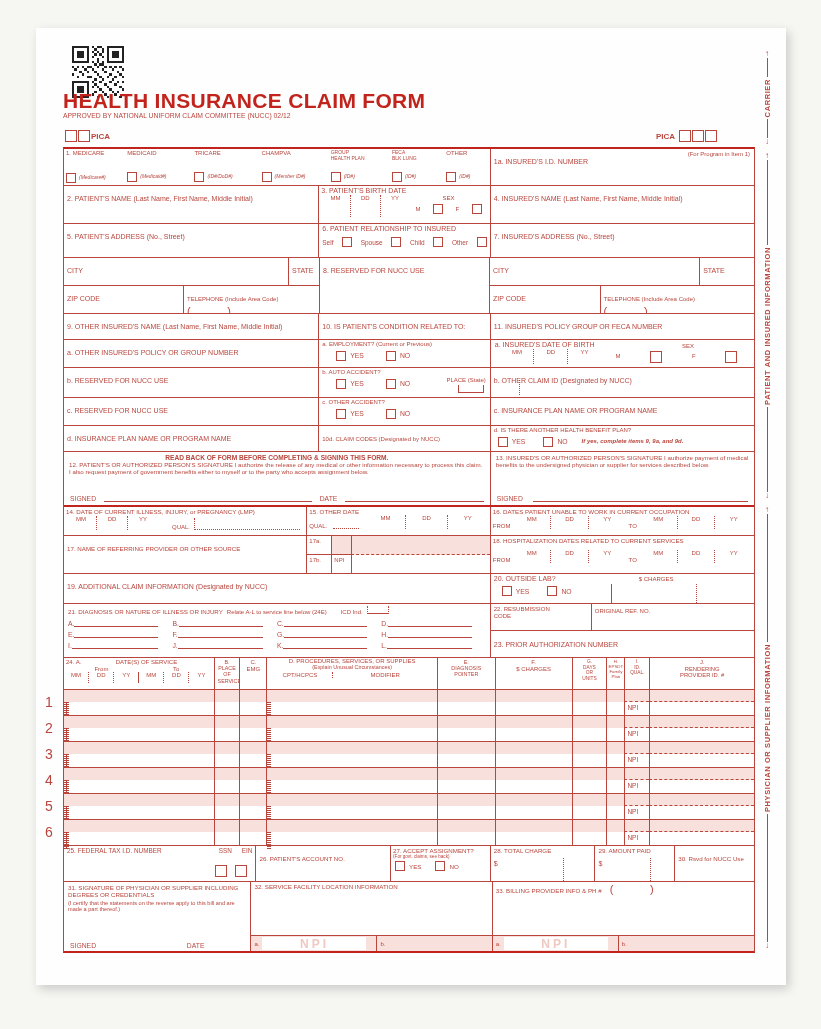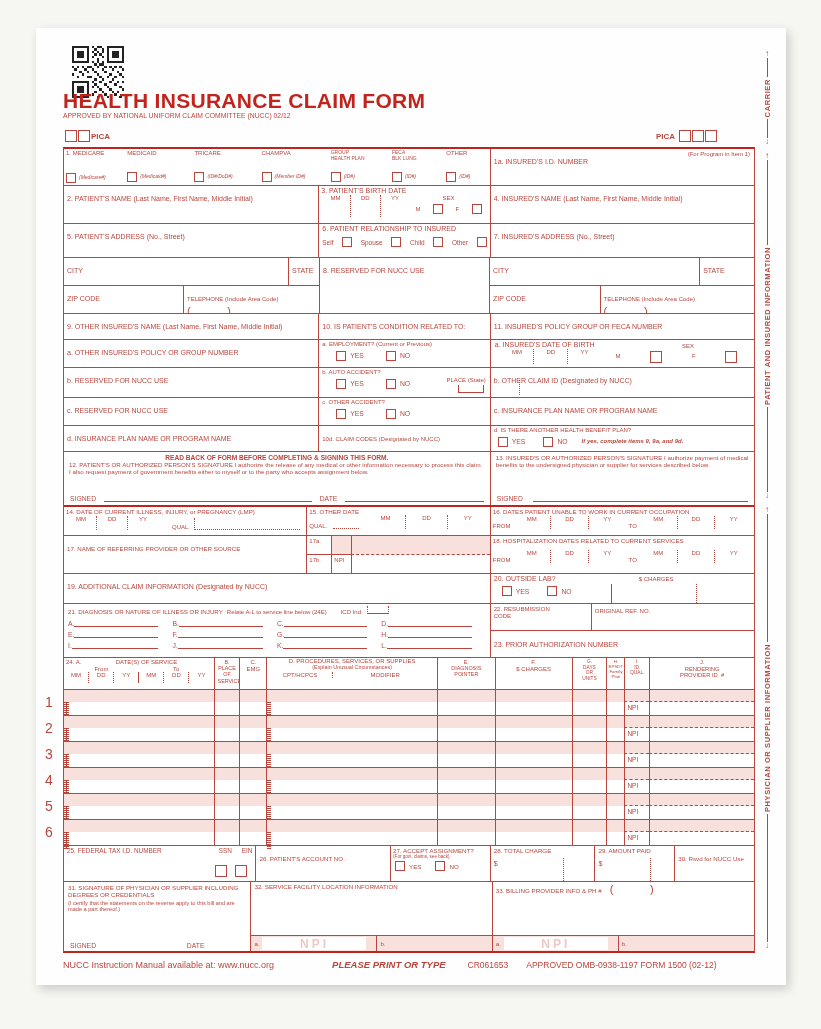--- a/index.html
+++ b/index.html
@@ -822,20 +822,14 @@
     <span class="ar">↓</span>
   </div>
   <div class="vlabel" style="left:723px;top:478px;height:444px">
     <span class="ar">↑</span>
     <span class="ln"></span>
     <span class="tx">PHYSICIAN OR SUPPLIER INFORMATION</span>
     <span class="ln"></span>
     <span class="ar">↓</span>
   </div>
 
-  <div class="footer">
-    <span style="font-size:9px">NUCC Instruction Manual available at: www.nucc.org</span>
-    <span class="b i" style="font-size:9.5px;margin-left:58px">PLEASE PRINT OR TYPE</span>
-    <span style="font-size:8.5px;margin-left:22px">CR061653</span>
-    <span style="font-size:8.5px;margin-left:18px">APPROVED OMB-0938-1197 FORM 1500 (02-12)</span>
-  </div>
 
 </div>
 
 </body></html>

